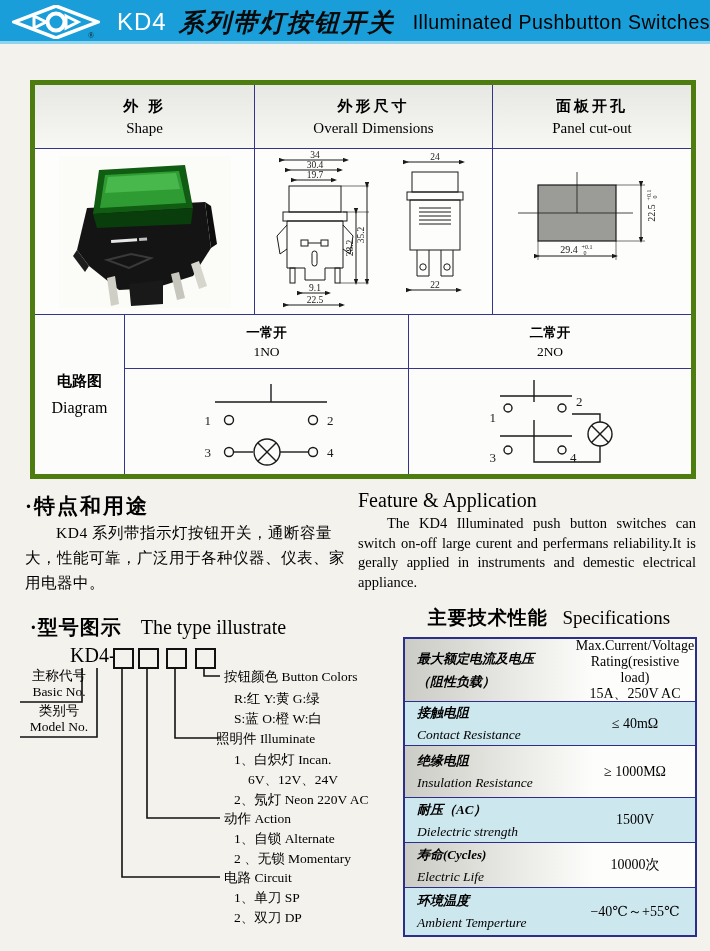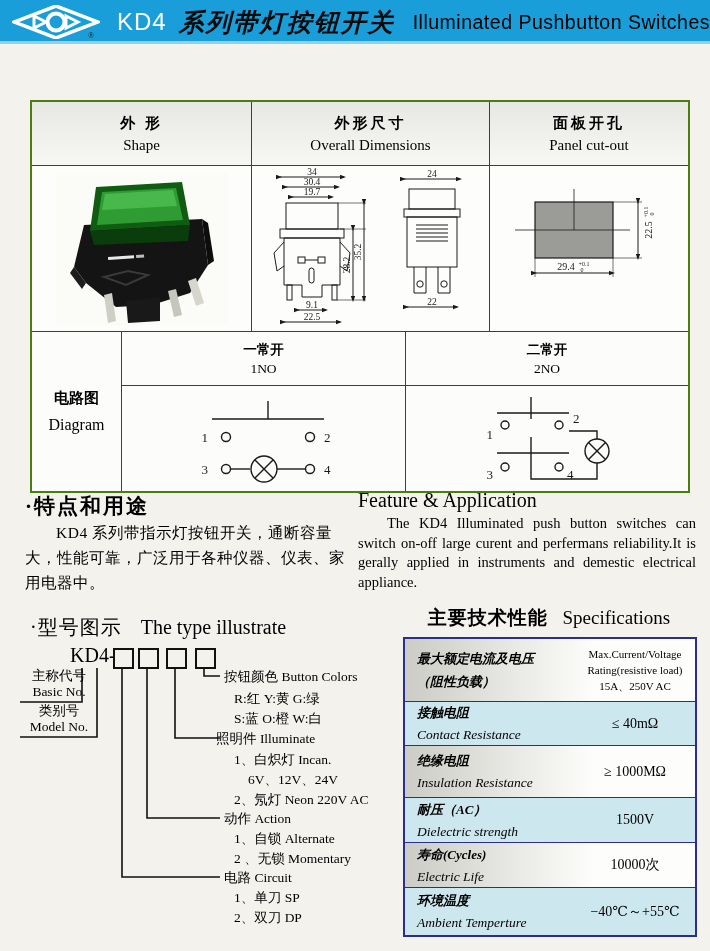--- a/index.html
+++ b/index.html
@@ -5,21 +5,21 @@
   html,body{margin:0;padding:0;}
   body{background:#e9e7e2;font-family:"Liberation Serif","DejaVu Serif",serif;}
   #page{position:relative;width:710px;height:951px;background:#f4f2ed;overflow:hidden;margin:0 auto;}
   .abs{position:absolute;}
   
   #hdr{left:0;top:0;width:710px;height:44px;background:#199ed9;display:flex;align-items:center;}
   #hdr .strip{position:absolute;left:0;bottom:0;width:710px;height:3px;background:#8ed4ef;}
   .hdr-model{color:#fff;font-family:"Liberation Sans",sans-serif;font-size:24px;margin-left:22px;letter-spacing:1px;}
   .hdr-zh{color:#0a0a0a;font-weight:bold;font-style:italic;font-size:25px;margin-left:12px;letter-spacing:2px;white-space:nowrap;}
   .hdr-en{color:#000000;font-family:"Liberation Sans",sans-serif;font-size:19.5px;margin-left:18px;white-space:nowrap;letter-spacing:0.5px;}
-  #shape-table{left:30px;top:100px;width:656px;height:389px;border:2px solid #4d7c0f;background:#fcfcfa;}
+  #shape-table{left:30px;top:80px;width:656px;height:389px;border:5px solid #4d7c0f;background:#fcfcfa;}
   .th-row{position:absolute;left:0;top:0;width:656px;height:63px;display:flex;background:linear-gradient(#e7e7e4,#f7f7f4);border-bottom:1px solid #33348a;}
   .th-cell{display:flex;flex-direction:column;align-items:center;justify-content:center;gap:4px;}
   .th-cell .zh{font-size:15px;font-weight:bold;letter-spacing:3px;}
   .th-cell .en{font-size:15px;}
   .c1{width:219px;border-right:1px solid #33348a;}
   .c2{width:237px;border-right:1px solid #33348a;}
   .c3{width:198px;}
   .content-row{position:absolute;left:0;top:64px;width:656px;height:165px;display:flex;background:#fdfdfb;border-bottom:1px solid #33348a;}
   .diag-label-cell{position:absolute;left:0;top:230px;width:89px;height:159px;border-right:1px solid #33348a;display:flex;flex-direction:column;align-items:center;justify-content:center;gap:8px;}
   .diag-label-cell .zh{font-size:15px;font-weight:bold;}
@@ -32,40 +32,40 @@
   .diag-sub .en{font-size:13.5px;}
   .diag-body{height:105px;display:flex;align-items:center;justify-content:center;}
   svg text{font-family:"Liberation Serif","DejaVu Serif",serif;fill:#1a1a1a;}
   
   .feat-zh-head{left:25px;top:492px;font-size:21px;font-weight:bold;letter-spacing:2px;}
   .feat-zh-body{left:25px;top:520px;width:334px;font-size:15.5px;line-height:25px;text-indent:2em;letter-spacing:0.5px;}
   .feat-en-head{left:358px;top:489px;font-size:20px;}
   .feat-en-body{left:358px;top:514px;width:338px;font-size:14.5px;line-height:19.5px;text-indent:2em;text-align:justify;}
   
   .ti-head{left:30px;top:614px;font-size:20px;white-space:nowrap;}
-  .ti-head .zh{font-weight:normal;letter-spacing:1px;}
+  .ti-head .zh{font-weight:bold;letter-spacing:1px;}
   .ti-head .en{margin-left:14px;}
   .ti-prefix{left:70px;top:644px;font-size:20px;}
   .ti-box{width:17px;height:17px;border:2px solid #111;background:#f4f2ed;top:648px;}
   .ti-left{width:78px;text-align:center;font-size:13.5px;line-height:16px;}
   .ti-item{font-size:13.5px;white-space:nowrap;}
   
   .spec-head{left:403px;top:605px;width:292px;text-align:center;font-size:19px;white-space:nowrap;}
   .spec-head .zh{font-weight:bold;letter-spacing:1px;}
   .spec-head .en{margin-left:10px;}
   #spec-table{left:403px;top:637px;width:290px;border:2px solid #2b2e8a;}
   .spec-row{display:flex;align-items:center;border-top:1.5px solid #2b2e8a;}
   .spec-row:first-child{border-top:none;}
   .spec-row.grad{background:linear-gradient(to right,#ccccc6,#fdfdfb 65%);}
   .spec-row.blue{background:#cde7ef;}
   .spec-left{flex:0 0 158px;padding-left:12px;font-style:italic;}
   .spec-left .zh{font-size:13px;font-weight:bold;display:block;}
   .spec-left .en{font-size:13.5px;display:block;margin-top:5px;}
   .spec-right{flex:1;text-align:center;font-size:14px;}
-  .spec-right .vline{display:block;font-size:11px;line-height:16px;}
+  .spec-right .vline{display:block;font-size:14px;line-height:16px;}
 </style>
 </head>
 <body>
 
 <div id="page">
 
   <div id="hdr" class="abs">
     <svg class="abs" style="left:12px;top:5px;" width="88" height="34" viewBox="0 0 88 34">
       <polygon points="44,1 86,17 44,33 2,17" fill="none" stroke="#ffffff" stroke-width="3.5"></polygon>
       <polygon points="22,11 34,17 22,23" fill="none" stroke="#ffffff" stroke-width="3"></polygon>

